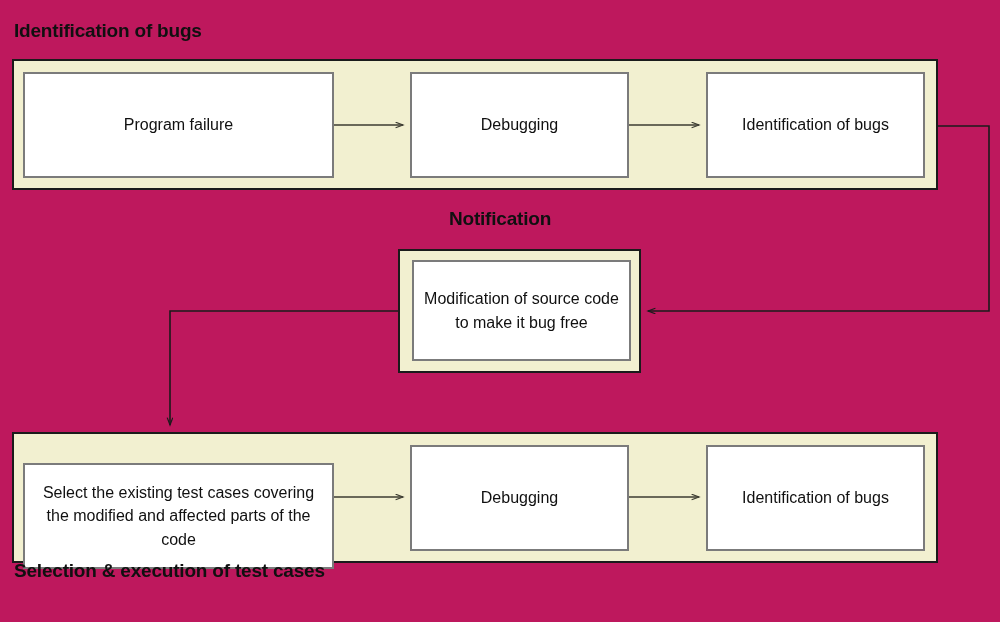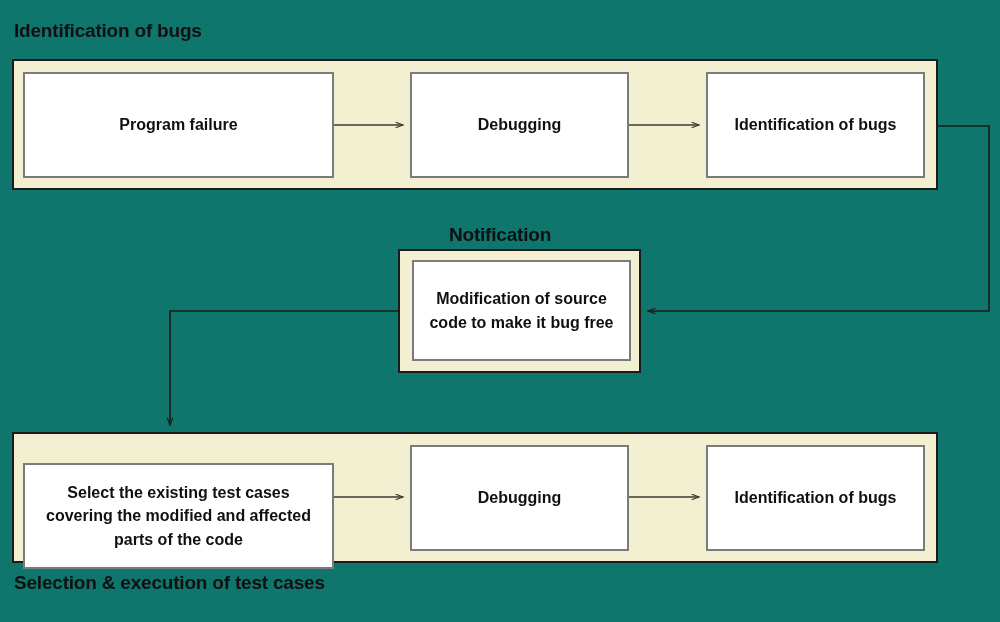--- a/index.html
+++ b/index.html
@@ -11,35 +11,35 @@
     width: 1000px;
     height: 622px;
     background: #d6cd22;
     font-family: "Liberation Sans", "DejaVu Sans", sans-serif;
     overflow: hidden;
   }
   #diagram {
     position: relative;
     width: 1000px;
     height: 622px;
-    background: #0f766e;
+    background: #be185d;
   }
 
   
   .caption {
     position: absolute;
     font-weight: bold;
     font-size: 19px;
     color: #101010;
     letter-spacing: -0.2px;
     white-space: nowrap;
   }
   #caption-top    { left: 14px;  top: 20px; }
-  #caption-mid    { left: 0;     top: 208px; width: 1000px; text-align: center; margin-top: 16px; }
-  #caption-bottom { left: 14px;  top: 572px; }
+  #caption-mid    { left: 0;     top: 208px; width: 1000px; text-align: center; }
+  #caption-bottom { left: 14px;  top: 560px; }
 
   
   .band {
     position: absolute;
     background: #f2f0d0;
     border: 2px solid #1b1b1b;
     box-sizing: border-box;
   }
   #band-top    { left: 12px; top: 59px;  width: 926px; height: 131px; }
   #band-bottom { left: 12px; top: 432px; width: 926px; height: 131px; }
@@ -49,21 +49,21 @@
     position: absolute;
     background: #ffffff;
     border: 2px solid #7b7b7b;
     box-sizing: border-box;
     display: flex;
     align-items: center;
     justify-content: center;
     text-align: center;
     color: #101010;
     font-size: 16px;
-    font-weight: bold;
+    font-weight: normal;
     line-height: 1.45;
     padding: 4px 8px;
   }
 
   
   #node-program-failure      { left: 23px;  top: 72px;  width: 311px; height: 106px; }
   #node-debug-1              { left: 410px; top: 72px;  width: 219px; height: 106px; }
   #node-identification-1     { left: 706px; top: 72px;  width: 219px; height: 106px; }
 
   

